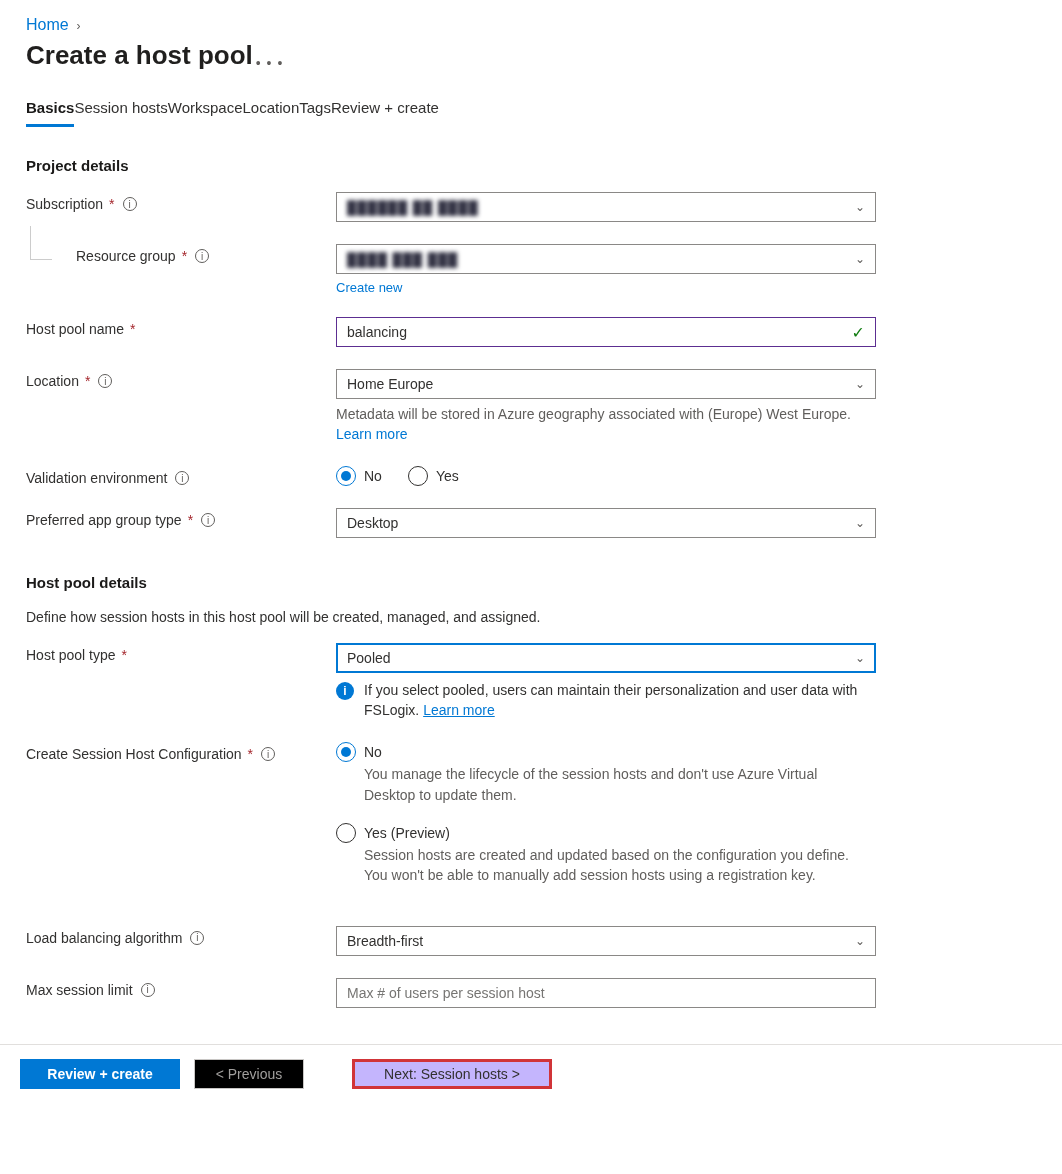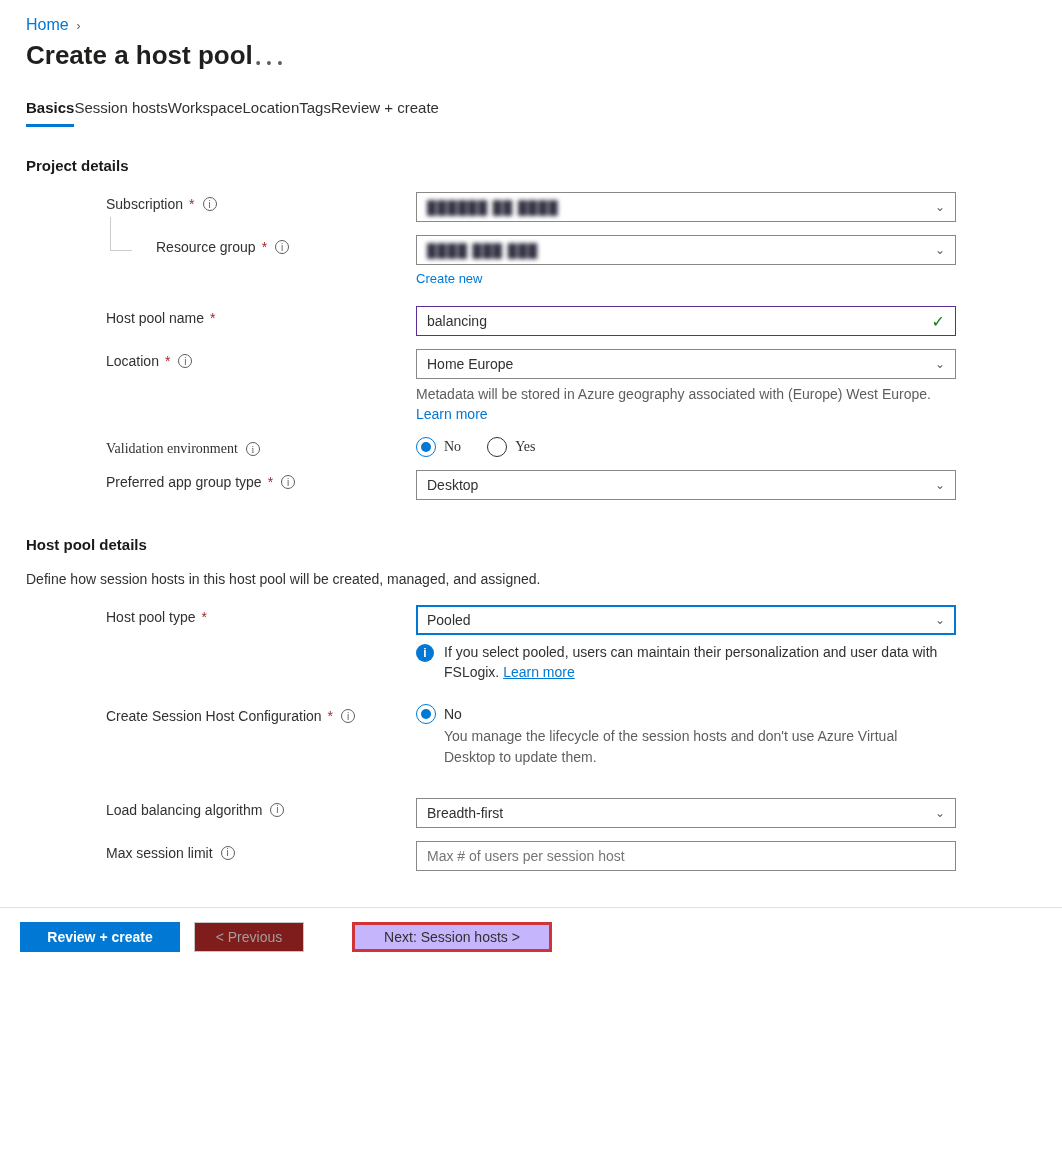--- a/index.html
+++ b/index.html
@@ -19,21 +19,21 @@
   .page-title { font-size: 26px; font-weight: 600; color: #201f1e; }
   .more-dots { color: #605e5c; font-size: 14px; letter-spacing: 1px; }
 
   .tabs { display: flex; border-bottom: none; margin-bottom: 30px; }
   .tab { font-size: 15px; color: #323130; padding-bottom: 8px; cursor: pointer; }
   .tab.active { color: #1b1a19; font-weight: 600; border-bottom: 3px solid #0078d4; }
 
   .section-head { font-size: 15px; font-weight: 700; color: #1b1a19; margin-bottom: 18px; margin-top: 6px; }
   .section-desc { font-size: 14px; color: #323130; margin-bottom: 18px; }
 
-  .form-row { display: flex; align-items: flex-start; margin-bottom: 13px; justify-content: center; }
+  .form-row { display: flex; align-items: flex-start; margin-bottom: 22px; }
   .form-row > .label-col { width: 310px; flex-shrink: 0; display: flex; align-items: center; gap: 4px; padding-top: 4px; font-size: 14px; }
   .form-row .label-col.indent { padding-left: 50px; position: relative; }
   .indent-line { position: absolute; left: 4px; top: -18px; width: 22px; height: 34px; border-left: 1px solid #ccc; border-bottom: 1px solid #ccc; }
   .form-row > .ctrl-col { flex: 1; max-width: 540px; }
   .req { color: #a4262c; margin-left: 2px; }
   .info-icon {
     display: inline-flex; width: 14px; height: 14px; border: 1px solid #605e5c;
     border-radius: 50%; align-items: center; justify-content: center;
     font-size: 10px; color: #605e5c; margin-left: 4px;
   }
@@ -81,21 +81,21 @@
   .blur-text { filter: blur(2px); letter-spacing: 1px; color: #334; font-size: 13px; }
 
   .footer-bar {
     position: relative; margin-top: 36px; padding-top: 14px; border-top: 1px solid #e1dfdd;
     display: flex; gap: 14px; align-items: center; margin-left: -26px; margin-right: -26px;
     padding-left: 20px; padding-bottom: 18px;
   }
   .btn { height: 30px; padding: 0 16px; font-size: 14px; border: 1px solid transparent;
     display: inline-flex; align-items: center; justify-content: center; cursor: pointer; }
   .btn-primary { background: #0078d4; color: #fff; font-weight: 600; min-width: 160px; }
-  .btn-disabled { background: #7f1d1d; border-color: #c8c6c4; color: #a19f9d; min-width: 110px; }
+  .btn-disabled { background: #000000; border-color: #c8c6c4; color: #a19f9d; min-width: 110px; }
   .btn-highlight { background: #c4b5fd; border: 3px solid #d13438; min-width: 200px; font-weight: 400; }
 </style>
 </head>
 <body>
 
 <div class="breadcrumb">
   <a href="#">Home</a>
   <span class="chev">›</span>
 </div>
 
@@ -168,21 +168,21 @@
     <div class="dropdown">
       <span>Home Europe</span>
       <span class="chev-down">⌄</span>
     </div>
     <div class="helper">
       <span>Metadata will be stored in Azure geography associated with (Europe) West Europe. </span><a href="#">Learn more</a>
     </div>
   </div>
 </div>
 
-<div class="form-row" style="align-items:center;font-family:Liberation Serif, serif;">
+<div class="form-row" style="align-items:center;">
   <div class="label-col">
     <span>Validation environment</span>
     <span class="info-icon">i</span>
   </div>
   <div class="ctrl-col">
     <div class="radio-row">
       <div class="radio-item">
         <span class="radio-circle selected"></span>
         <span>No</span>
       </div>
@@ -237,20 +237,27 @@
     <span class="info-icon">i</span>
   </div>
   <div class="ctrl-col vstack">
     <div class="radio-block">
       <div class="radio-block-label">
         <span class="radio-circle selected"></span>
         <span>No</span>
       </div>
       <div class="radio-desc">You manage the lifecycle of the session hosts and don't use Azure Virtual Desktop to update them.</div>
     </div>
+    <div class="radio-block">
+      <div class="radio-block-label">
+        <span class="radio-circle"></span>
+        <span>Yes (Preview)</span>
+      </div>
+      <div class="radio-desc">Session hosts are created and updated based on the configuration you define. You won't be able to manually add session hosts using a registration key.</div>
+    </div>
   </div>
 </div>
 
 <div class="form-row">
   <div class="label-col">
     <span>Load balancing algorithm</span>
     <span class="info-icon">i</span>
   </div>
   <div class="ctrl-col">
     <div class="dropdown">

